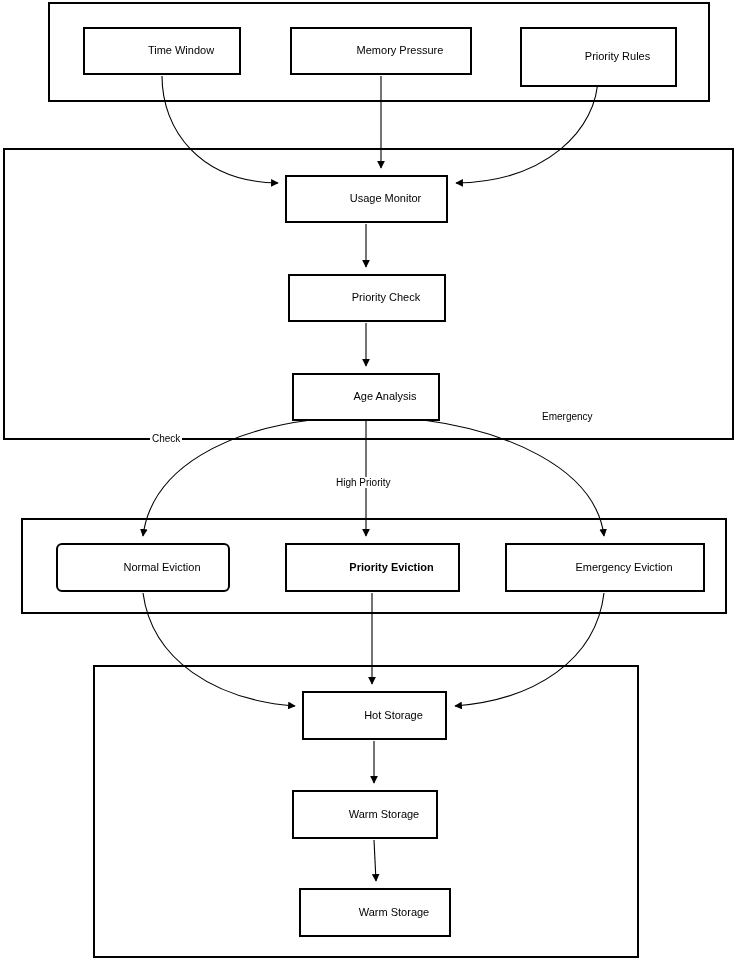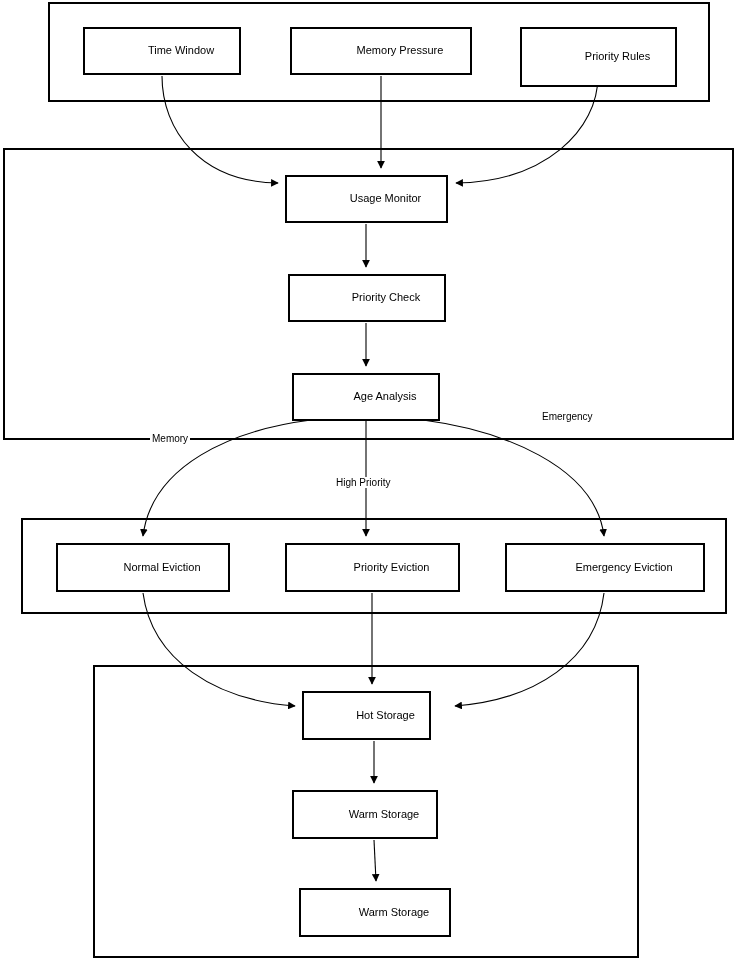--- a/index.html
+++ b/index.html
@@ -108,37 +108,37 @@
   <div class="node-box" style="left:285px; top:175px; width:163px; height:48px;">
     <span class="node-label">Usage Monitor</span>
   </div>
   <div class="node-box" style="left:288px; top:274px; width:158px; height:48px;">
     <span class="node-label">Priority Check</span>
   </div>
   <div class="node-box" style="left:292px; top:373px; width:148px; height:48px;">
     <span class="node-label">Age Analysis</span>
   </div>
 
-  <div class="node-box" style="left:56px; top:543px; width:174px; height:49px;">
+  <div class="node-box" style="left:56px; top:543px; width:174px; height:49px;border-radius:6px;">
     <span class="node-label">Normal Eviction</span>
   </div>
-  <div class="node-box" style="left:285px; top:543px; width:175px; height:49px;">
+  <div class="node-box" style="left:285px; top:543px; width:175px; height:49px;font-weight:bold;">
     <span class="node-label">Priority Eviction</span>
   </div>
   <div class="node-box" style="left:505px; top:543px; width:200px; height:49px;">
     <span class="node-label">Emergency Eviction</span>
   </div>
 
-  <div class="node-box" style="left:302px; top:691px; width:129px; height:49px;">
+  <div class="node-box" style="left:302px; top:691px; width:145px; height:49px;">
     <span class="node-label">Hot Storage</span>
   </div>
   <div class="node-box" style="left:292px; top:790px; width:146px; height:49px;">
     <span class="node-label">Warm Storage</span>
   </div>
   <div class="node-box" style="left:299px; top:888px; width:152px; height:49px;">
     <span class="node-label">Warm Storage</span>
   </div>
 
-  <div class="edge-label" style="left:150px; top:433px;">Memory</div>
+  <div class="edge-label" style="left:150px; top:433px;">Check</div>
   <div class="edge-label" style="left:540px; top:411px;">Emergency</div>
   <div class="edge-label" style="left:334px; top:477px;">High Priority</div>
 
 </div>
 
 </body></html>

